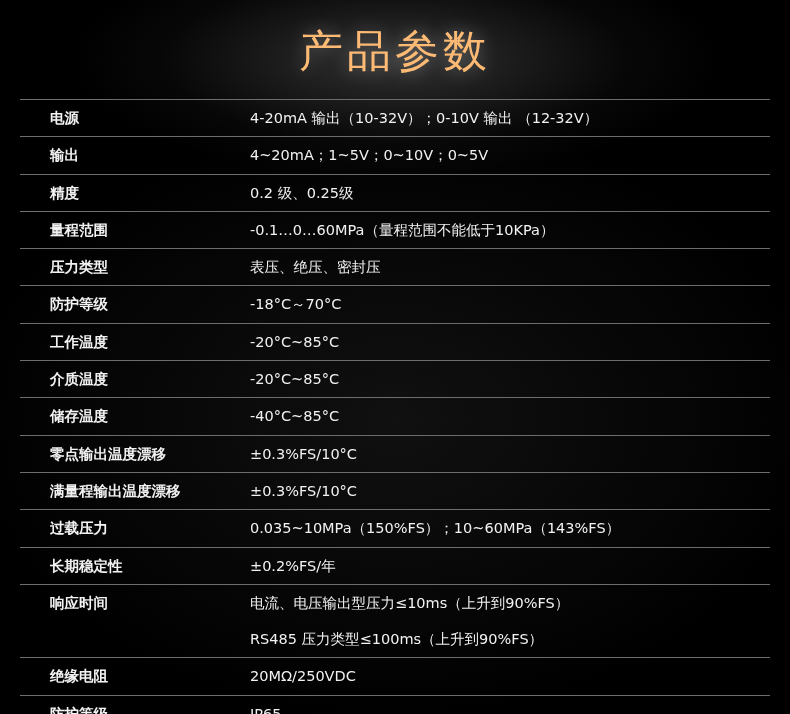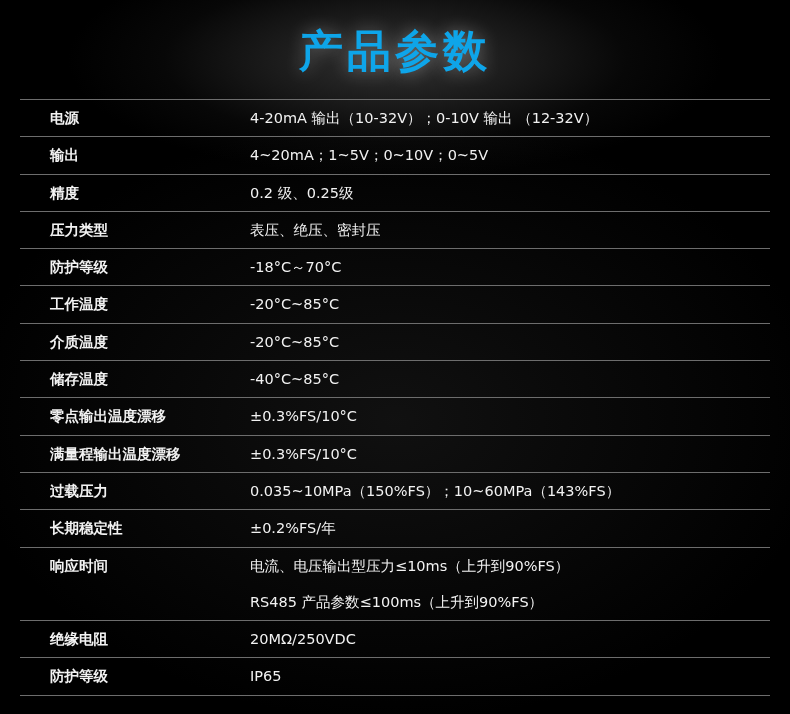--- a/index.html
+++ b/index.html
@@ -29,25 +29,25 @@
   }
   .page {
     position: relative;
     width: 790px;
     height: 714px;
     box-sizing: border-box;
   }
   .title {
     text-align: center;
     font-size: 44px;
-    font-weight: bold;
+    font-weight: normal;
     letter-spacing: 4px;
     padding-top: 22px;
     padding-bottom: 18px;
-    color: #0ea5e9;
+    color: #fdba74;
     text-shadow: 0 0 18px rgba(255,255,255,0.35);
     font-family: "DejaVu Sans", "Liberation Sans", sans-serif;
   }
   .spec-table {
     width: 750px;
     margin: 0 auto;
     border-collapse: collapse;
     table-layout: fixed;
   }
   .spec-table tr {
@@ -102,20 +102,24 @@
       <tr>
         <td class="label">输出</td>
         <td class="value">4~20mA；1~5V；0~10V；0~5V</td>
       </tr>
 
       <tr>
         <td class="label">精度</td>
         <td class="value">0.2 级、0.25级</td>
       </tr>
 
+      <tr>
+        <td class="label">量程范围</td>
+        <td class="value">-0.1…0…60MPa（量程范围不能低于10KPa）</td>
+      </tr>
 
       <tr>
         <td class="label">压力类型</td>
         <td class="value">表压、绝压、密封压</td>
       </tr>
 
       <tr>
         <td class="label">防护等级</td>
         <td class="value">-18°C～70°C</td>
       </tr>
@@ -155,21 +159,21 @@
         <td class="value">±0.2%FS/年</td>
       </tr>
 
       <tr class="nb">
         <td class="label">响应时间</td>
         <td class="value">电流、电压输出型压力≤10ms（上升到90%FS）</td>
       </tr>
 
       <tr class="cont">
         <td class="label"></td>
-        <td class="value">RS485 产品参数≤100ms（上升到90%FS）</td>
+        <td class="value">RS485 压力类型≤100ms（上升到90%FS）</td>
       </tr>
 
       <tr>
         <td class="label">绝缘电阻</td>
         <td class="value">20MΩ/250VDC</td>
       </tr>
 
       <tr>
         <td class="label">防护等级</td>
         <td class="value">IP65</td>

